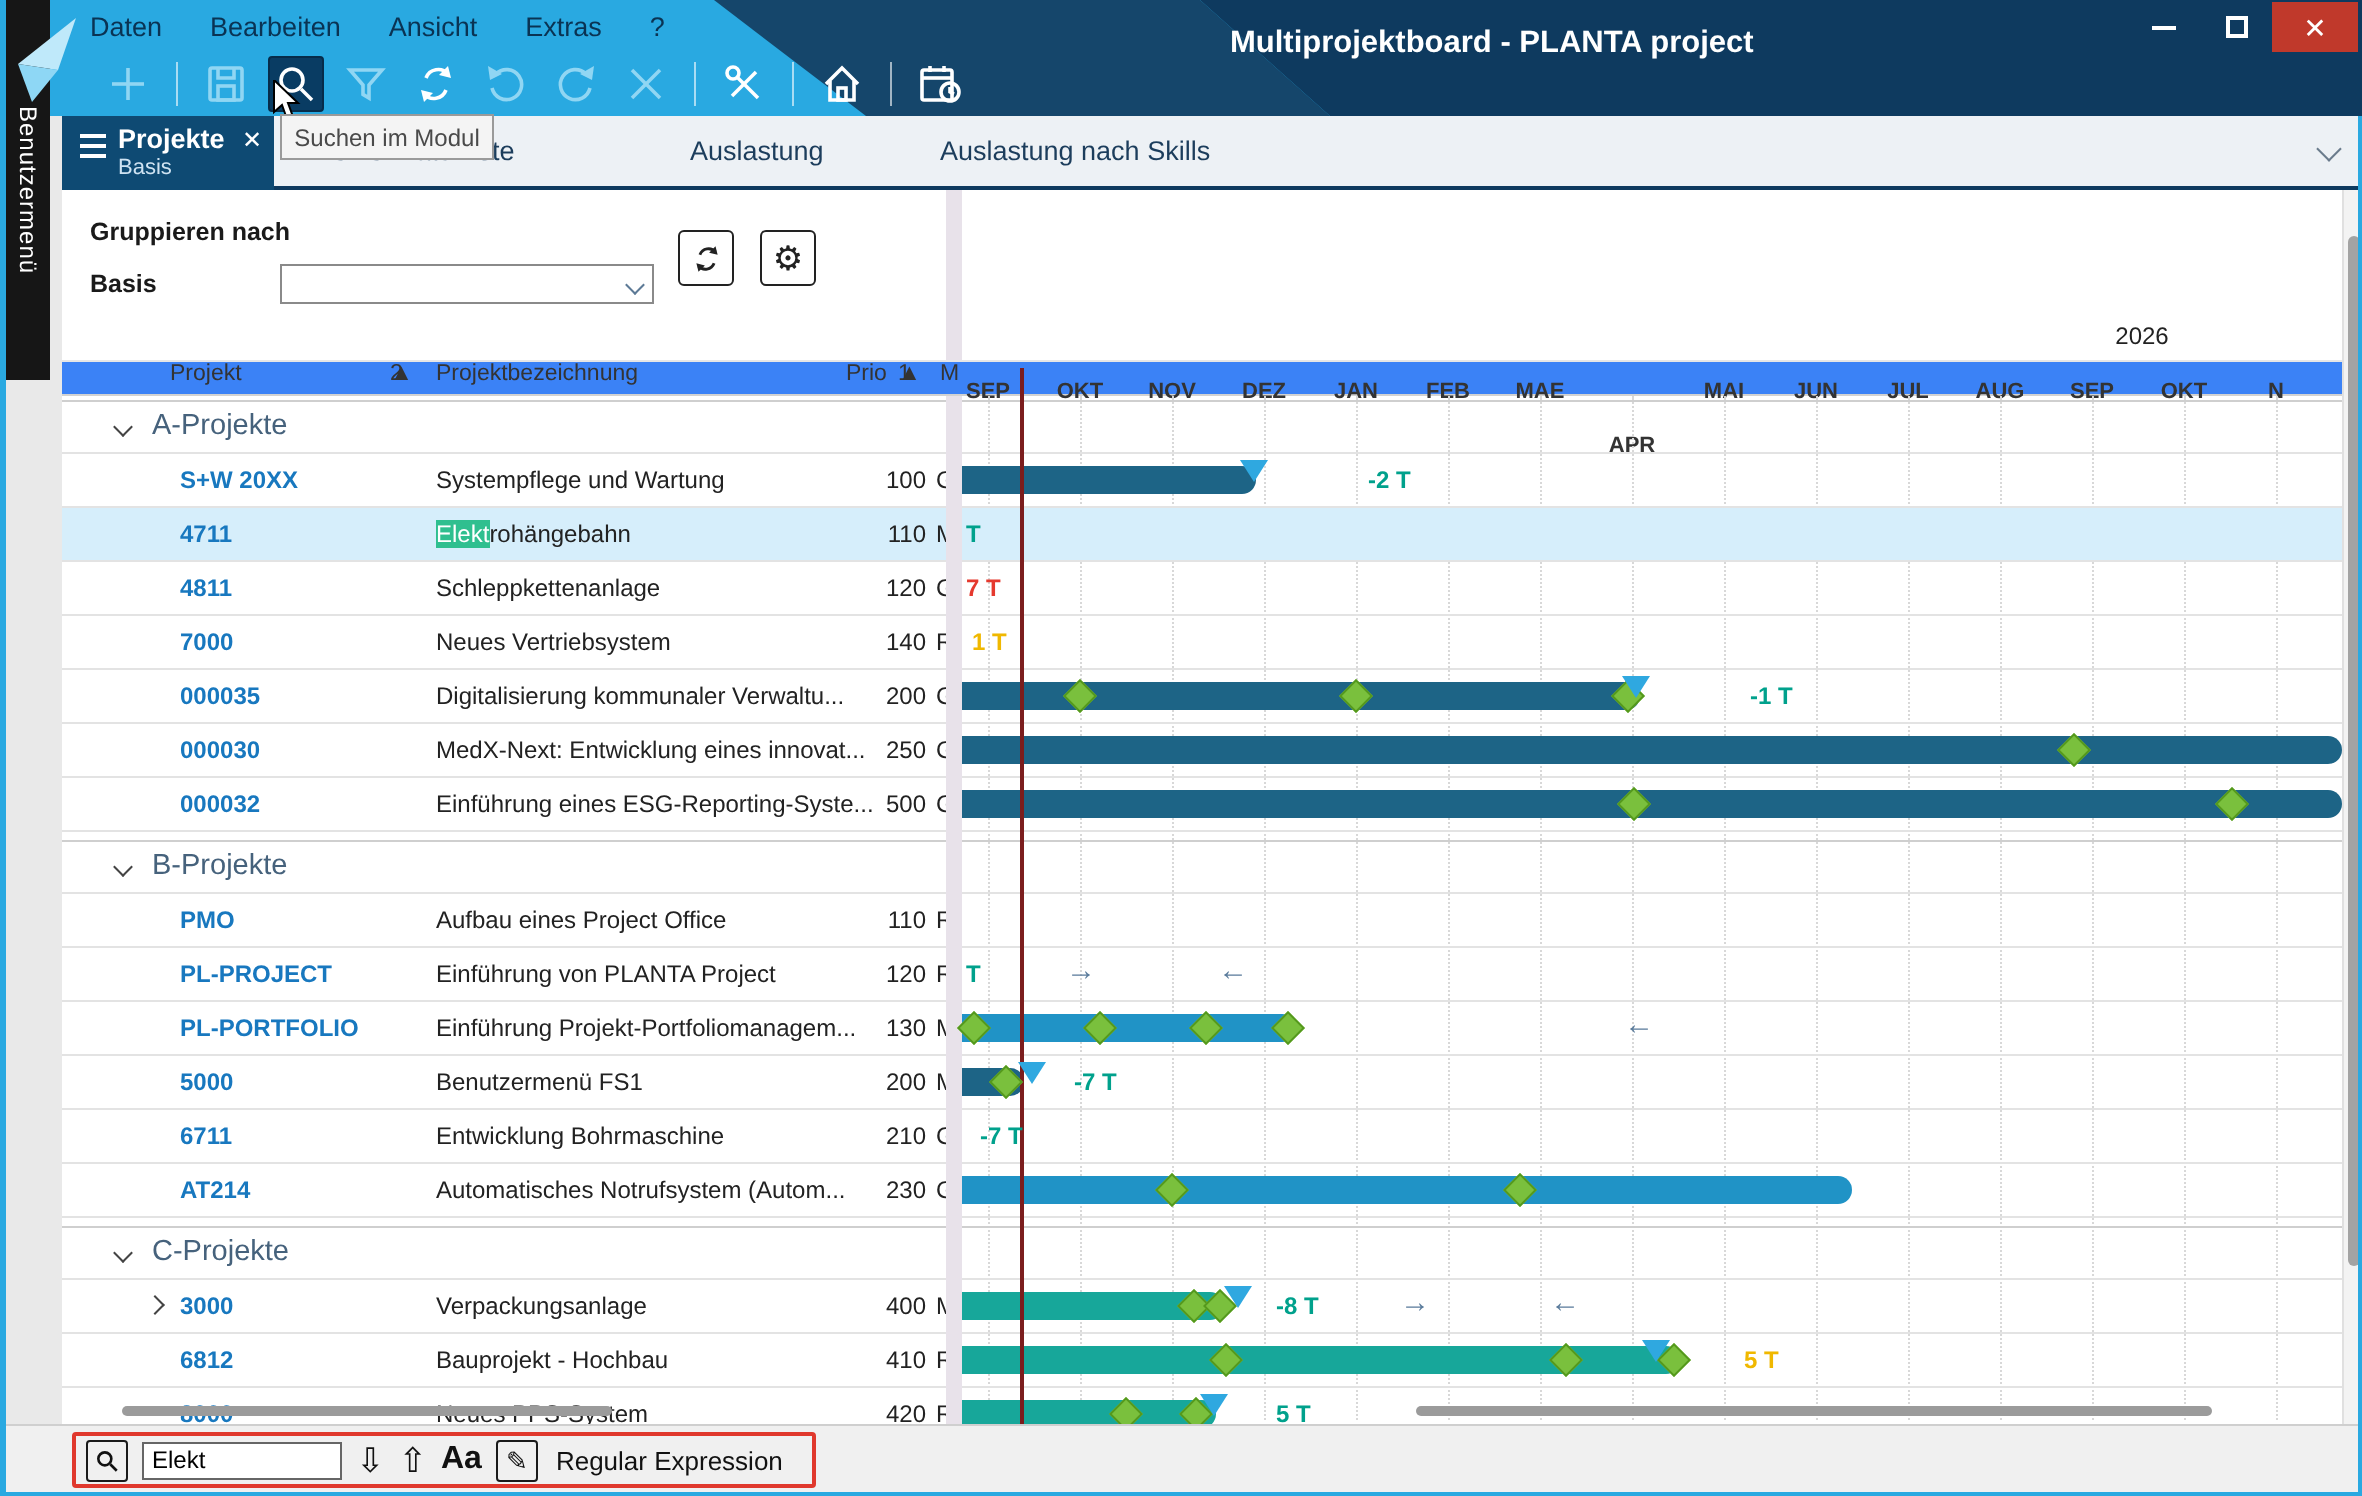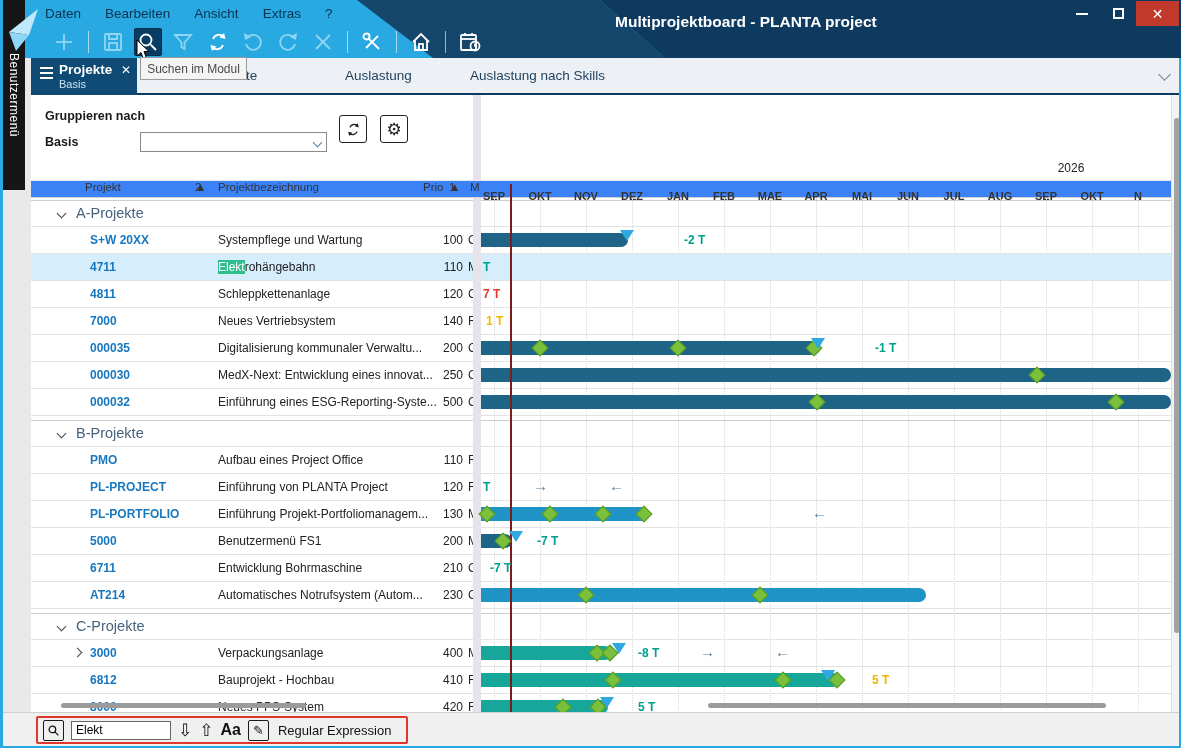--- a/index.html
+++ b/index.html
@@ -283,21 +283,21 @@
       <span style="left:439px">M</span>
     </div>
     <div id="months-layer">
         <span class="monthlbl" style="left: 440px; width: 46px;">SEP</span>
         <span class="monthlbl" style="left: 486px; width: 46px;">OKT</span>
         <span class="monthlbl" style="left: 532px; width: 46px;">NOV</span>
         <span class="monthlbl" style="left: 578px; width: 46px;">DEZ</span>
         <span class="monthlbl" style="left: 624px; width: 46px;">JAN</span>
         <span class="monthlbl" style="left: 670px; width: 46px;">FEB</span>
         <span class="monthlbl" style="left: 716px; width: 46px;">MAE</span>
-        <span class="monthlbl" style="left: 762px; width: 46px;">APR</span>
+        <span class="monthlbl" style="left: 762px; width: 46px; margin-top: 27px;">APR</span>
         <span class="monthlbl" style="left: 808px; width: 46px;">MAI</span>
         <span class="monthlbl" style="left: 854px; width: 46px;">JUN</span>
         <span class="monthlbl" style="left: 900px; width: 46px;">JUL</span>
         <span class="monthlbl" style="left: 946px; width: 46px;">AUG</span>
         <span class="monthlbl" style="left: 992px; width: 46px;">SEP</span>
         <span class="monthlbl" style="left: 1038px; width: 46px;">OKT</span>
         <span class="monthlbl" style="left: 1084px; width: 46px;">N</span>
       </div>
     <div id="grid-layer">
         <div class="gridline" style="left: 463px;"></div>

